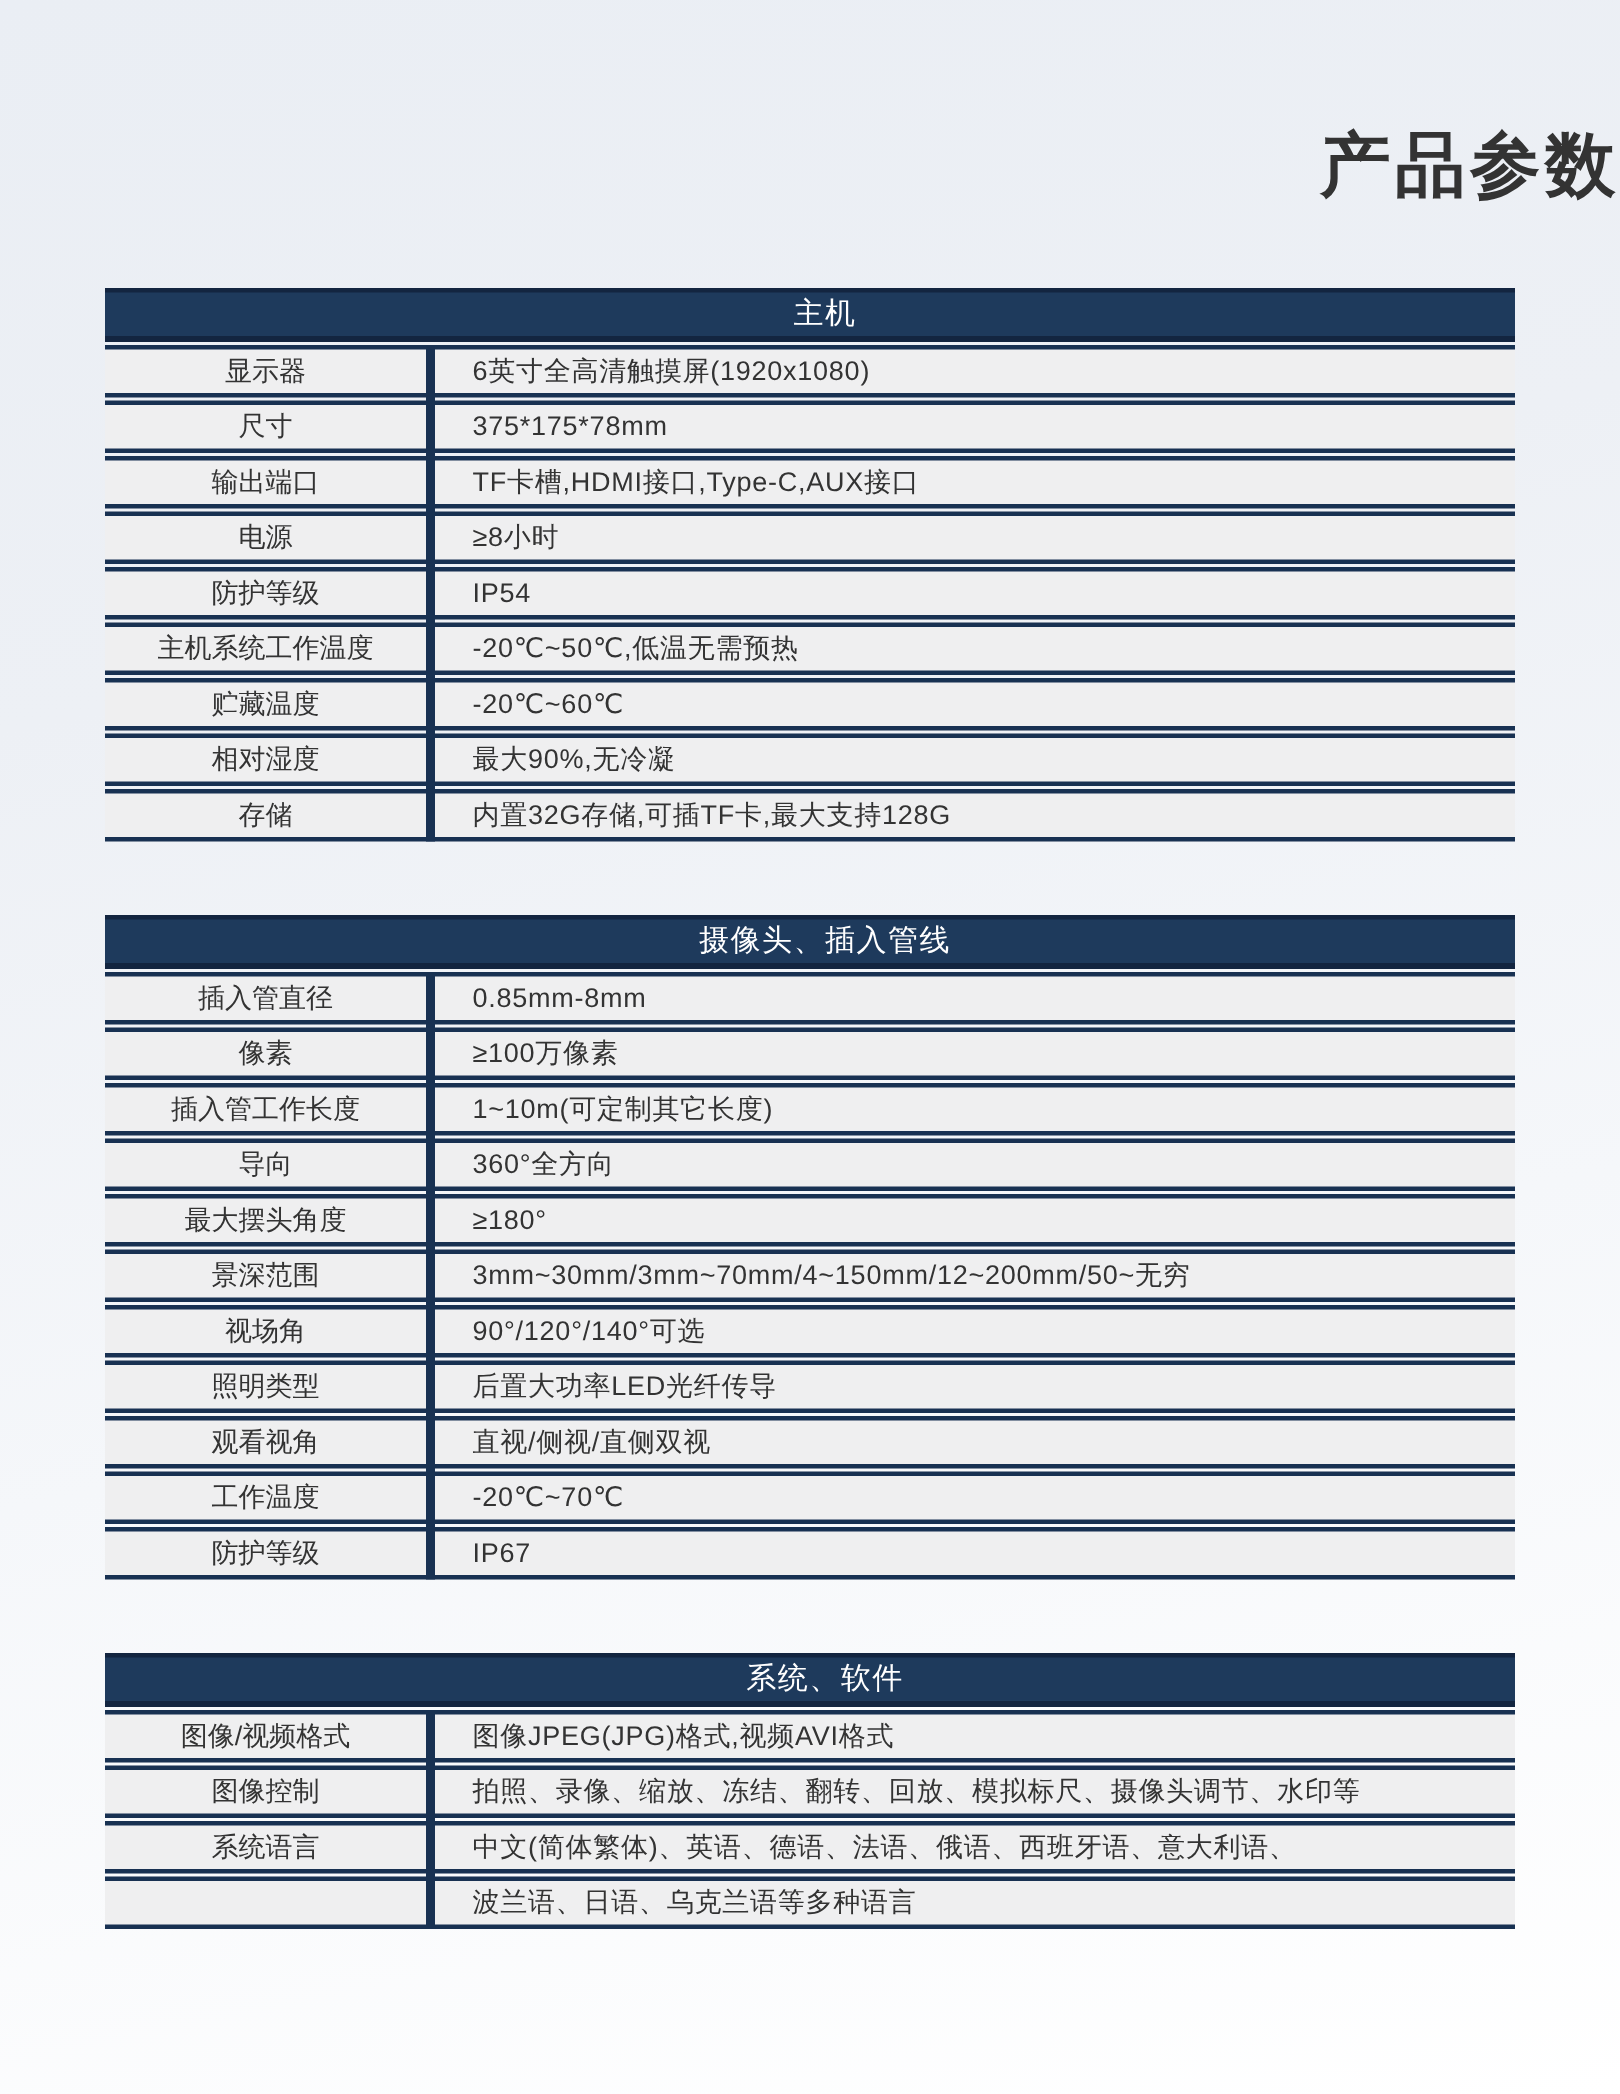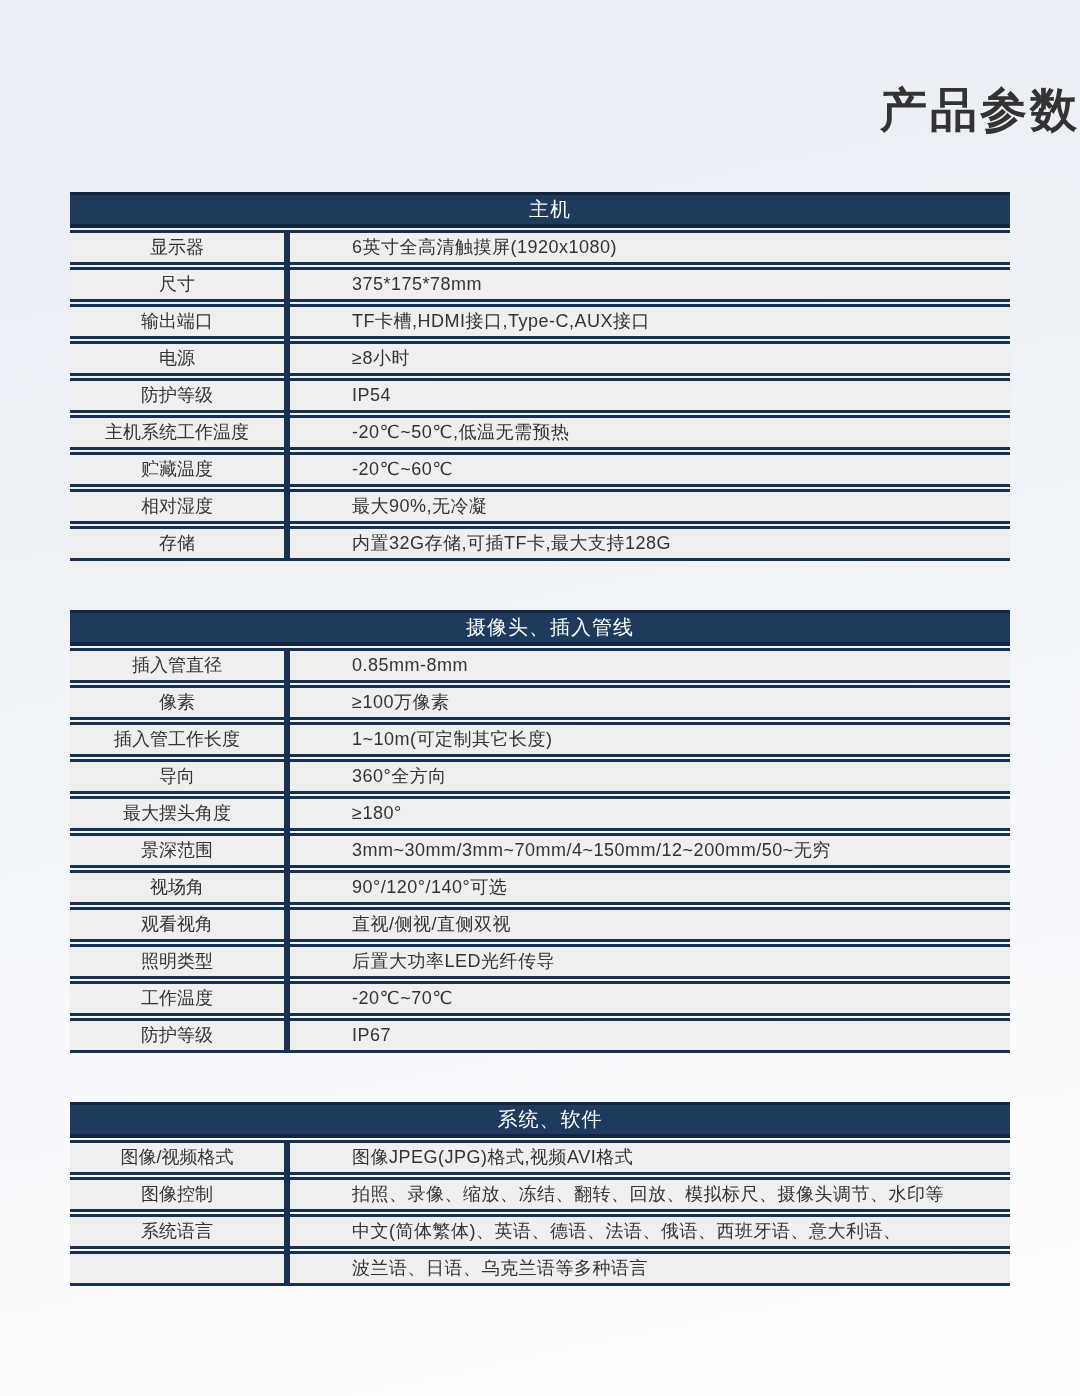--- a/index.html
+++ b/index.html
@@ -48,21 +48,20 @@
     width: 6px;
     background: var(--border, #183152);
     z-index: 2;
   }
   .spec-row {
     display: flex;
     height: 29px;
     background: var(--row-bg, #efeff0);
     border-top: 3px solid var(--border, #183152);
     border-bottom: 3px solid var(--border, #183152);
-    gap: 37px;
   }
   .spec-row + .spec-row { margin-top: 2px; justify-content: center; }
   .cell-label {
     flex: 0 0 214px;
     width: 214px;
     text-align: center;
     font-size: 18px;
     line-height: 29px;
     color: #333333;
     white-space: nowrap;
@@ -153,26 +152,26 @@
           </div>
           <div class="spec-row">
             <div class="cell-label">景深范围</div>
             <div class="cell-value">3mm~30mm/3mm~70mm/4~150mm/12~200mm/50~无穷</div>
           </div>
           <div class="spec-row">
             <div class="cell-label">视场角</div>
             <div class="cell-value">90°/120°/140°可选</div>
           </div>
           <div class="spec-row">
+            <div class="cell-label">照明类型</div>
+            <div class="cell-value">后置大功率LED光纤传导</div>
+          </div>
+          <div class="spec-row">
             <div class="cell-label">观看视角</div>
             <div class="cell-value">直视/侧视/直侧双视</div>
-          </div>
-          <div class="spec-row">
-            <div class="cell-label">照明类型</div>
-            <div class="cell-value">后置大功率LED光纤传导</div>
           </div>
           <div class="spec-row">
             <div class="cell-label">工作温度</div>
             <div class="cell-value">-20℃~70℃</div>
           </div>
           <div class="spec-row">
             <div class="cell-label">防护等级</div>
             <div class="cell-value">IP67</div>
           </div>
         </div>

